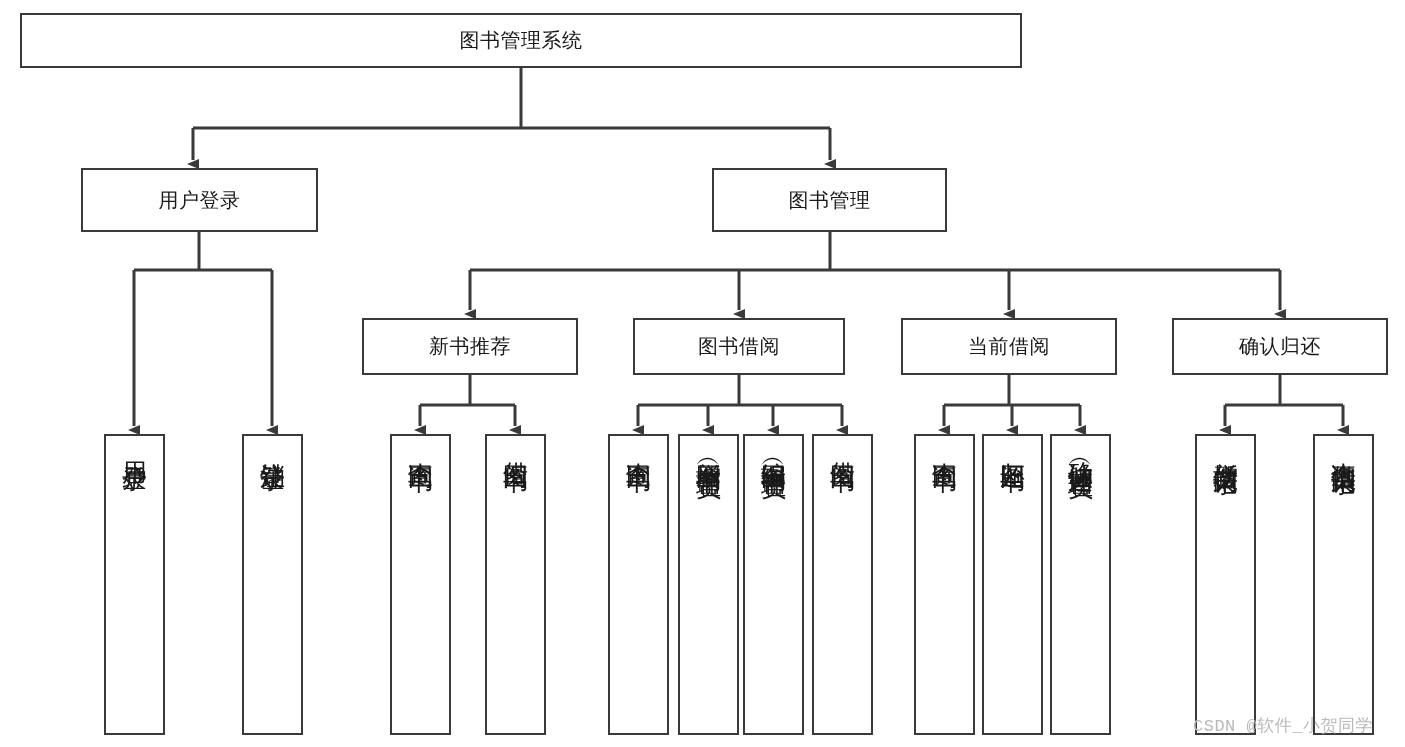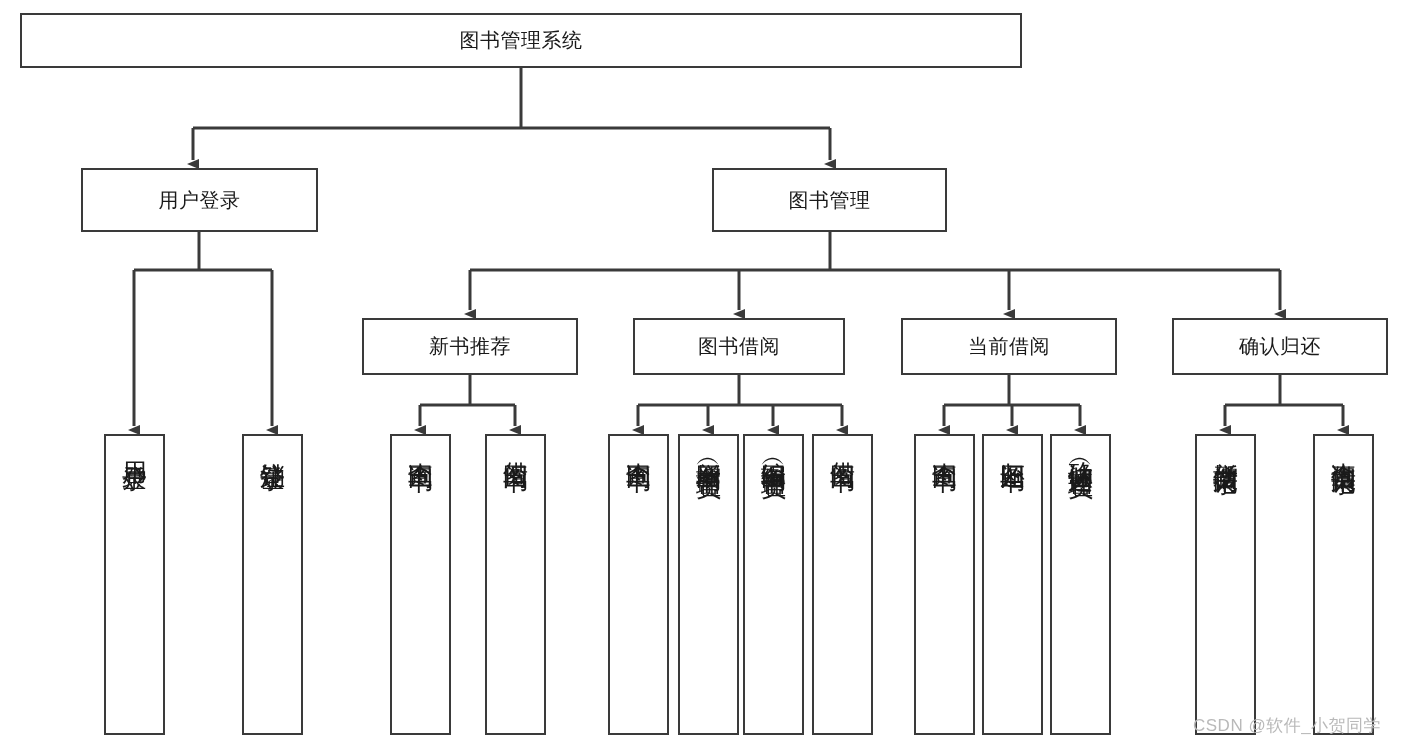--- a/index.html
+++ b/index.html
@@ -59,21 +59,21 @@
     letter-spacing: 2px;
     line-height: 1;
   }
   .watermark {
     position: absolute;
     left: 1193px;
     top: 714px;
     font-size: 17px;
     color: #b9b9b9;
     white-space: nowrap;
-    font-family: Liberation Sans, sans-serif;
+    font-family: Liberation Mono, monospace;
     letter-spacing: 0.5px;
   }
 </style>
 </head>
 <body>
 
 <div id="diagram-root">
 
   <svg class="connectors" viewBox="0 0 1405 747" xmlns="http://www.w3.org/2000/svg">
     <defs>

